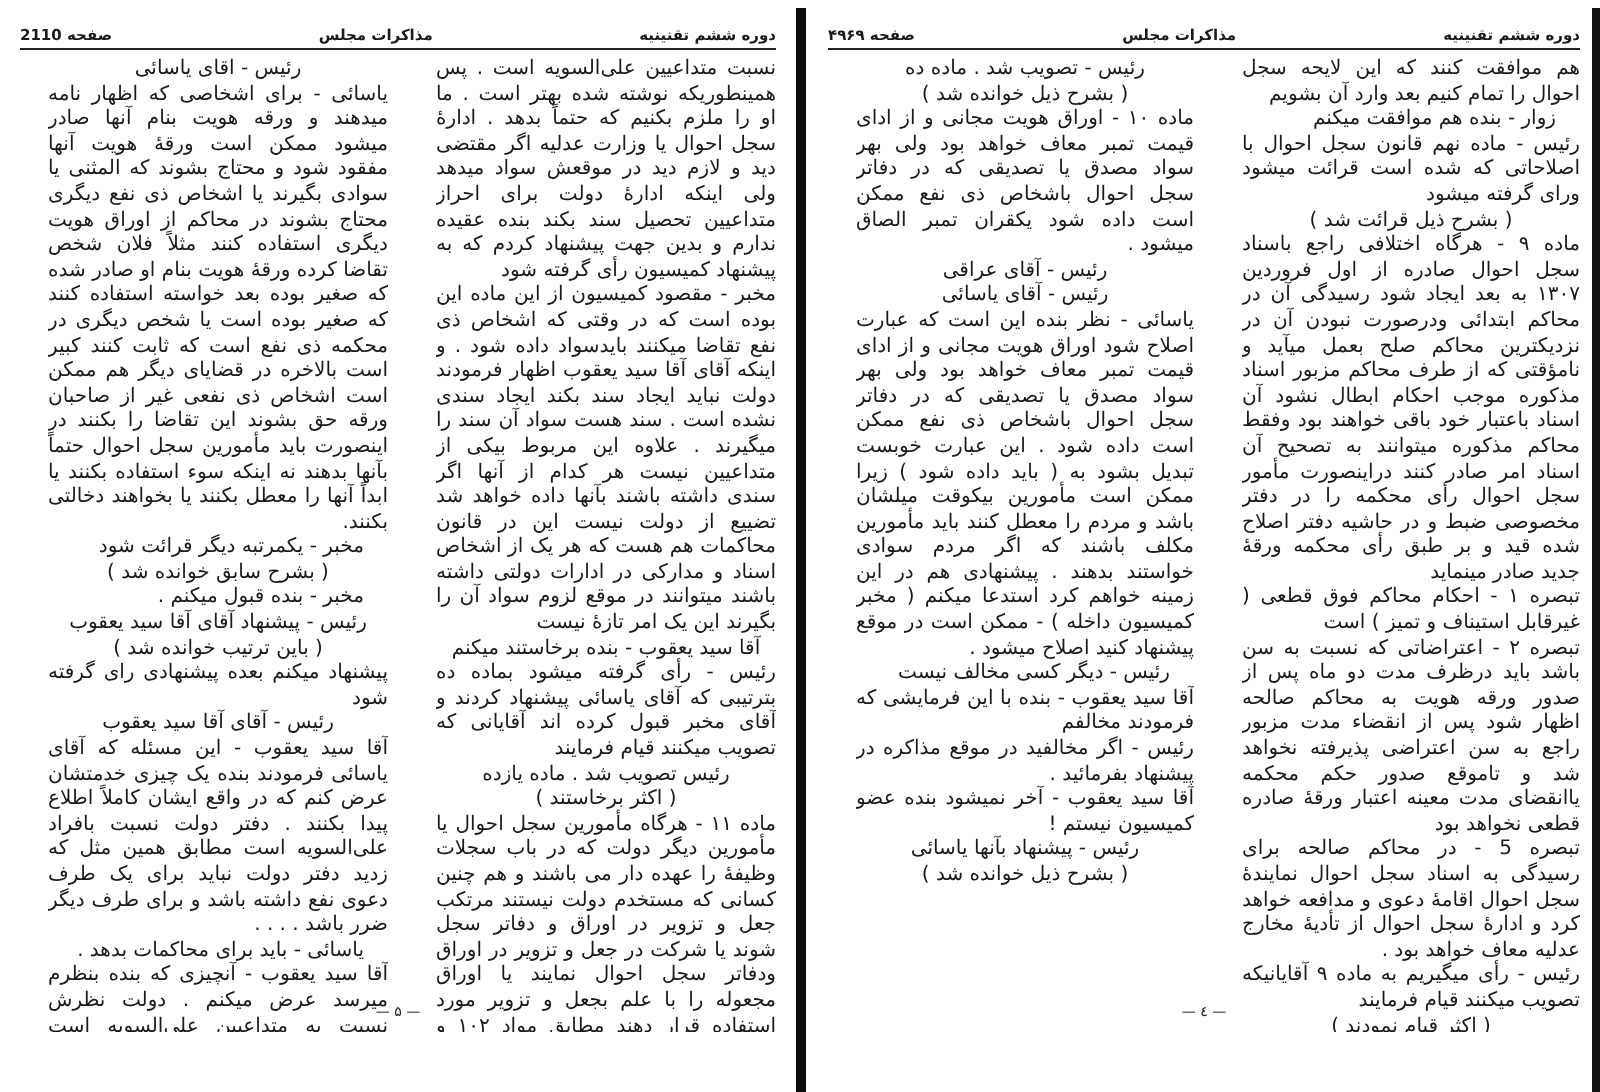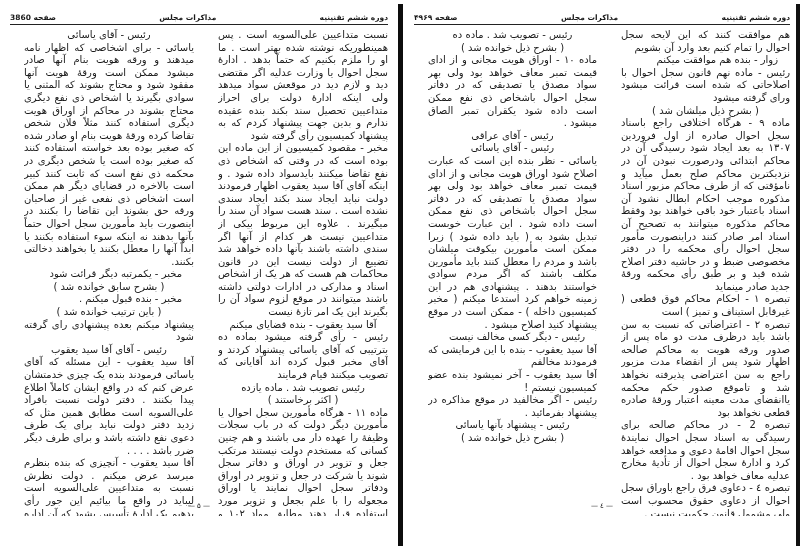--- a/index.html
+++ b/index.html
@@ -21,83 +21,84 @@
 </style>
 </head>
 <body>
 
 <div class="spread">
 
   <div class="page page-left">
     <div class="header">
       <span>دوره ششم تقنینیه</span>
       <span>مذاکرات مجلس</span>
-      <span>صفحه 3860</span>
+      <span>صفحه 2110</span>
     </div>
     <div class="header-rule"></div>
     <div class="columns">
       <div class="col" id="lp-col-1">
           <p class="">نسبت متداعیین علی‌السویه است . پس همینطوریکه نوشته شده بهتر است . ما او را ملزم بکنیم که حتماً بدهد . ادارهٔ سجل احوال یا وزارت عدلیه اگر مقتضی دید و لازم دید در موقعش سواد میدهد ولی اینکه ادارهٔ دولت برای احراز متداعیین تحصیل سند بکند بنده عقیده ندارم و بدین جهت پیشنهاد کردم که به پیشنهاد کمیسیون رأی گرفته شود</p>
           <p class="">مخبر - مقصود کمیسیون از این ماده این بوده است که در وقتی که اشخاص ذی نفع تقاضا میکنند بایدسواد داده شود . و اینکه آقای آقا سید یعقوب اظهار فرمودند دولت نباید ایجاد سند بکند ایجاد سندی نشده است . سند هست سواد آن سند را میگیرند . علاوه این مربوط بیکی از متداعیین نیست هر کدام از آنها اگر سندی داشته باشند بآنها داده خواهد شد تضییع از دولت نیست این در قانون محاکمات هم هست که هر یک از اشخاص اسناد و مدارکی در ادارات دولتی داشته باشند میتوانند در موقع لزوم سواد آن را بگیرند این یک امر تازهٔ نیست</p>
-          <p class="center">آقا سید یعقوب - بنده قضایای میکنم</p>
+          <p class="center">آقا سید یعقوب - بنده برخاستند میکنم</p>
           <p class="">رئیس - رأی گرفته میشود بماده ده بترتیبی که آقای یاسائی پیشنهاد کردند و آقای مخبر قبول کرده اند آقایانی که تصویب میکنند قیام فرمایند</p>
           <p class="center">رئیس تصویب شد . ماده یازده</p>
           <p class="center">( اکثر برخاستند )</p>
           <p class="">ماده ۱۱ - هرگاه مأمورین سجل احوال یا مأمورین دیگر دولت که در باب سجلات وظیفهٔ را عهده دار می باشند و هم چنین کسانی که مستخدم دولت نیستند مرتکب جعل و تزویر در اوراق و دفاتر سجل شوند یا شرکت در جعل و تزویر در اوراق ودفاتر سجل احوال نمایند یا اوراق مجعوله را با علم بجعل و تزویر مورد استفاده قرار دهند مطابق مواد ۱۰۲ و ۱۰۳ و ۱۰۵ قانون مجازات عمومی مجازات خواهند شد .</p>
         </div>
       <div class="col" id="lp-col-0">
           <p class="center">رئیس - آقای یاسائی</p>
           <p class="">یاسائی - برای اشخاصی که اظهار نامه میدهند و ورقه هویت بنام آنها صادر میشود ممکن است ورقهٔ هویت آنها مفقود شود و محتاج بشوند که المثنی یا سوادی بگیرند یا اشخاص ذی نفع دیگری محتاج بشوند در محاکم از اوراق هویت دیگری استفاده کنند مثلاً فلان شخص تقاضا کرده ورقهٔ هویت بنام او صادر شده که صغیر بوده بعد خواسته استفاده کنند که صغیر بوده است یا شخص دیگری در محکمه ذی نفع است که ثابت کنند کبیر است بالاخره در قضایای دیگر هم ممکن است اشخاص ذی نفعی غیر از صاحبان ورقه حق بشوند این تقاضا را بکنند در اینصورت باید مأمورین سجل احوال حتماً بآنها بدهند نه اینکه سوء استفاده بکنند یا ابداً آنها را معطل بکنند یا بخواهند دخالتی بکنند.</p>
           <p class="indent">مخبر - یکمرتبه دیگر قرائت شود</p>
           <p class="center">( بشرح سابق خوانده شد )</p>
           <p class="indent">مخبر - بنده قبول میکنم .</p>
+          <p class="center">رئیس - پیشنهاد آقای آقا سید یعقوب</p>
           <p class="center">( باین ترتیب خوانده شد )</p>
           <p class="">پیشنهاد میکنم بعده پیشنهادی رای گرفته شود</p>
           <p class="center">رئیس - آقای آقا سید یعقوب</p>
           <p class="">آقا سید یعقوب - این مسئله که آقای یاسائی فرمودند بنده یک چیزی خدمتشان عرض کنم که در واقع ایشان کاملاً اطلاع پیدا بکنند . دفتر دولت نسبت بافراد علی‌السویه است مطابق همین مثل که زدید دفتر دولت نباید برای یک طرف دعوی نفع داشته باشد و برای طرف دیگر ضرر باشد . . . .</p>
+          <p class="indent">یاسائی - باید برای محاکمات بدهد .</p>
           <p class="">آقا سید یعقوب - آنچیزی که بنده بنظرم میرسد عرض میکنم . دولت نظرش نسبت به متداعیین علی‌السویه است لیباید در واقع ما بیائیم این جور رأی بدهیم یک ادارهٔ تأسیس بشود که آن اداره تحصیل سند برای احراز متداعیین بکند در صورتیکه نظر ما در قضاوت</p>
         </div>
     </div>
     <div class="footer">— ۵ —</div>
   </div>
 
   <div class="gutter"></div>
 
   <div class="page page-right">
     <div class="header">
       <span>دوره ششم تقنینیه</span>
       <span>مذاکرات مجلس</span>
       <span>صفحه ۴۹۶۹</span>
     </div>
     <div class="header-rule"></div>
     <div class="columns">
       <div class="col" id="rp-col-1">
           <p class="">هم موافقت کنند که این لایحه سجل احوال را تمام کنیم بعد وارد آن بشویم</p>
           <p class="indent">زوار - بنده هم موافقت میکنم</p>
           <p class="">رئیس - ماده نهم قانون سجل احوال با اصلاحاتی که شده است قرائت میشود ورای گرفته میشود</p>
-          <p class="center">( بشرح ذیل میلشان شد )</p>
+          <p class="center">( بشرح ذیل قرائت شد )</p>
           <p class="">ماده ۹ - هرگاه اختلافی راجع باسناد سجل احوال صادره از اول فروردین ۱۳۰۷ به بعد ایجاد شود رسیدگی آن در محاکم ابتدائی ودرصورت نبودن آن در نزدیکترین محاکم صلح بعمل میآید و نامؤقتی که از طرف محاکم مزبور اسناد مذکوره موجب احکام ابطال نشود آن اسناد باعتبار خود باقی خواهند بود وفقط محاکم مذکوره میتوانند به تصحیح آن اسناد امر صادر کنند دراینصورت مأمور سجل احوال رأی محکمه را در دفتر مخصوصی ضبط و در حاشیه دفتر اصلاح شده قید و بر طبق رأی محکمه ورقهٔ جدید صادر مینماید</p>
           <p class="">تبصره ۱ - احکام محاکم فوق قطعی ( غیرقابل استیناف و تمیز ) است</p>
           <p class="">تبصره ۲ - اعتراضاتی که نسبت به سن باشد باید درظرف مدت دو ماه پس از صدور ورقه هویت به محاکم صالحه اظهار شود پس از انقضاء مدت مزبور راجع به سن اعتراضی پذیرفته نخواهد شد و تاموقع صدور حکم محکمه یاانقضای مدت معینه اعتبار ورقهٔ صادره قطعی نخواهد بود</p>
-          <p class="">تبصره 2 - در محاکم صالحه برای رسیدگی به اسناد سجل احوال نمایندهٔ سجل احوال اقامهٔ دعوی و مدافعه خواهد کرد و ادارهٔ سجل احوال از تأدیهٔ مخارج عدلیه معاف خواهد بود .</p>
-          <p class="">تبصره ٤ - دعاوی فرق راجع باوراق سجل احوال از دعاوی حقوق محسوب است ولی مشمول قانون حکمیت نیست .</p>
+          <p class="">تبصره 5 - در محاکم صالحه برای رسیدگی به اسناد سجل احوال نمایندهٔ سجل احوال اقامهٔ دعوی و مدافعه خواهد کرد و ادارهٔ سجل احوال از تأدیهٔ مخارج عدلیه معاف خواهد بود .</p>
           <p class="">رئیس - رأی میگیریم به ماده ۹ آقایانیکه تصویب میکنند قیام فرمایند</p>
           <p class="center">( اکثر قیام نمودند )</p>
         </div>
       <div class="col" id="rp-col-0">
           <p class="center">رئیس - تصویب شد . ماده ده</p>
           <p class="center">( بشرح ذیل خوانده شد )</p>
           <p class="">ماده ۱۰ - اوراق هویت مجانی و از ادای قیمت تمبر معاف خواهد بود ولی بهر سواد مصدق یا تصدیقی که در دفاتر سجل احوال باشخاص ذی نفع ممکن است داده شود یکقران تمبر الصاق میشود .</p>
           <p class="center">رئیس - آقای عراقی</p>
           <p class="center">رئیس - آقای یاسائی</p>
           <p class="">یاسائی - نظر بنده این است که عبارت اصلاح شود اوراق هویت مجانی و از ادای قیمت تمبر معاف خواهد بود ولی بهر سواد مصدق یا تصدیقی که در دفاتر سجل احوال باشخاص ذی نفع ممکن است داده شود . این عبارت خوبست تبدیل بشود به ( باید داده شود ) زیرا ممکن است مأمورین بیکوقت میلشان باشد و مردم را معطل کنند باید مأمورین مکلف باشند که اگر مردم سوادی خواستند بدهند . پیشنهادی هم در این زمینه خواهم کرد استدعا میکنم ( مخبر کمیسیون داخله ) - ممکن است در موقع پیشنهاد کنید اصلاح میشود .</p>
           <p class="indent">رئیس - دیگر کسی مخالف نیست</p>
           <p class="">آقا سید یعقوب - بنده با این فرمایشی که فرمودند مخالفم</p>
+          <p class="">رئیس - اگر مخالفید در موقع مذاکره در پیشنهاد بفرمائید .</p>
           <p class="">آقا سید یعقوب - آخر نمیشود بنده عضو کمیسیون نیستم !</p>
-          <p class="">رئیس - اگر مخالفید در موقع مذاکره در پیشنهاد بفرمائید .</p>
           <p class="center">رئیس - پیشنهاد بآنها یاسائی</p>
           <p class="center">( بشرح ذیل خوانده شد )</p>
         </div>
     </div>
     <div class="footer">— ٤ —</div>
   </div>
 
   <div class="right-edge"></div>
 </div>
 

